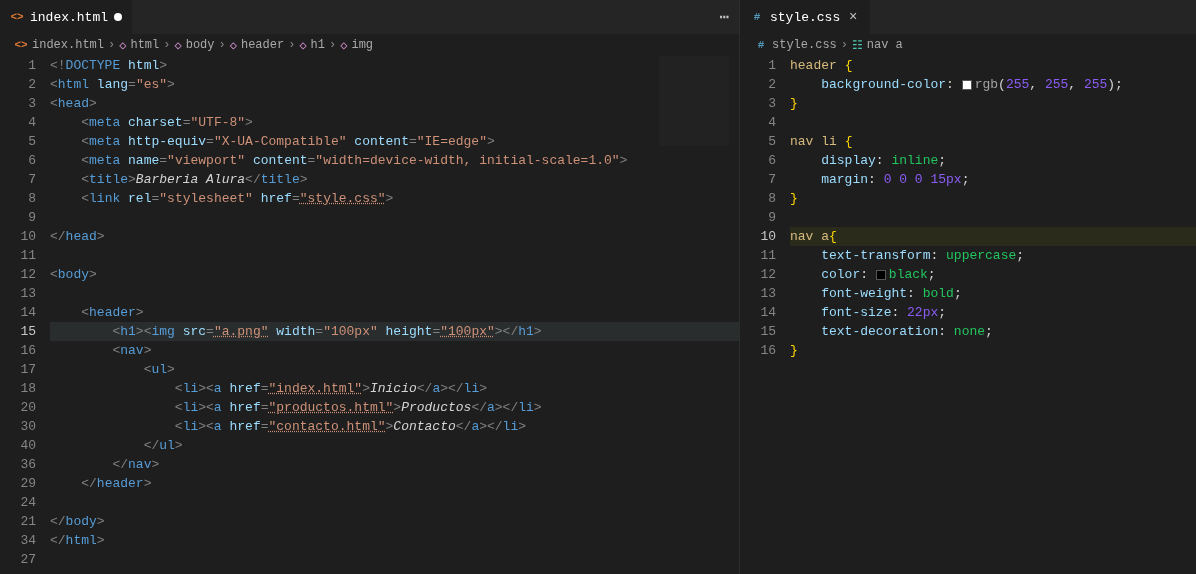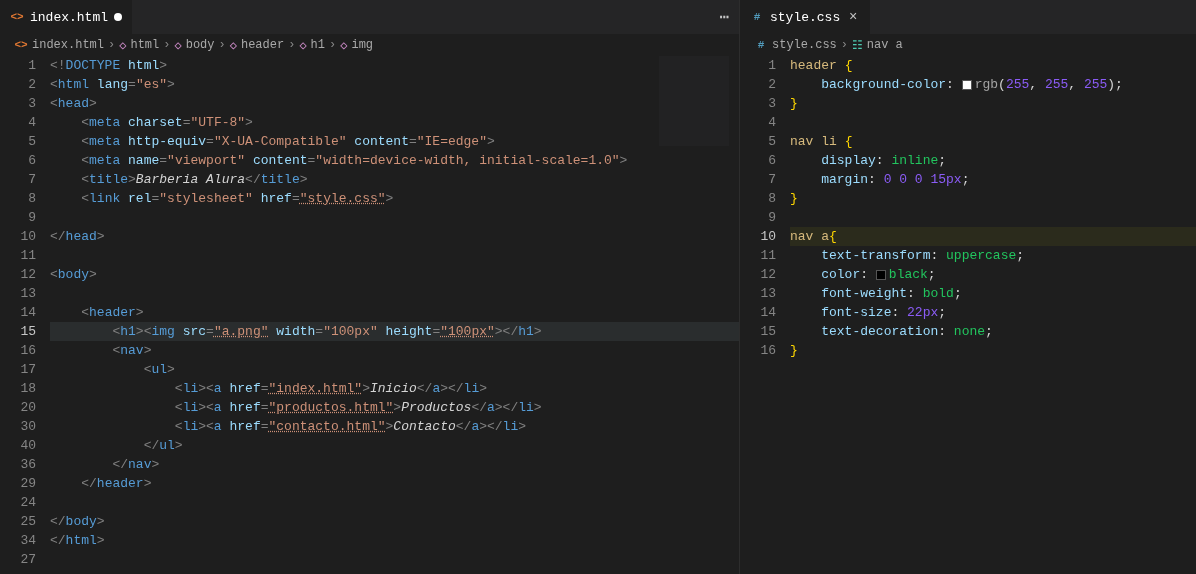--- a/index.html
+++ b/index.html
@@ -193,21 +193,21 @@
           <div class="active">15</div>
           <div>16</div>
           <div>17</div>
           <div>18</div>
           <div>20</div>
           <div>30</div>
           <div>40</div>
           <div>36</div>
           <div>29</div>
           <div>24</div>
-          <div>25</div>
+          <div>21</div>
           <div>34</div>
           <div>27</div>
         </div>
       <div class="code" id="code-left"><div class="line"><span class="t-tag">&lt;!</span><span class="t-name">DOCTYPE</span> <span class="t-attr">html</span><span class="t-tag">&gt;</span></div><div class="line"><span class="t-tag">&lt;</span><span class="t-name">html</span> <span class="t-attr">lang</span><span class="t-tag">=</span><span class="t-str">"es"</span><span class="t-tag">&gt;</span></div><div class="line"><span class="t-tag">&lt;</span><span class="t-name">head</span><span class="t-tag">&gt;</span></div><div class="line">    <span class="t-tag">&lt;</span><span class="t-name">meta</span> <span class="t-attr">charset</span><span class="t-tag">=</span><span class="t-str">"UTF-8"</span><span class="t-tag">&gt;</span></div><div class="line">    <span class="t-tag">&lt;</span><span class="t-name">meta</span> <span class="t-attr">http-equiv</span><span class="t-tag">=</span><span class="t-str">"X-UA-Compatible"</span> <span class="t-attr">content</span><span class="t-tag">=</span><span class="t-str">"IE=edge"</span><span class="t-tag">&gt;</span></div><div class="line">    <span class="t-tag">&lt;</span><span class="t-name">meta</span> <span class="t-attr">name</span><span class="t-tag">=</span><span class="t-str">"viewport"</span> <span class="t-attr">content</span><span class="t-tag">=</span><span class="t-str">"width=device-width, initial-scale=1.0"</span><span class="t-tag">&gt;</span></div><div class="line">    <span class="t-tag">&lt;</span><span class="t-name">title</span><span class="t-tag">&gt;</span><span class="t-txt">Barberia Alura</span><span class="t-tag">&lt;/</span><span class="t-name">title</span><span class="t-tag">&gt;</span></div><div class="line">    <span class="t-tag">&lt;</span><span class="t-name">link</span> <span class="t-attr">rel</span><span class="t-tag">=</span><span class="t-str">"stylesheet"</span> <span class="t-attr">href</span><span class="t-tag">=</span><span class="t-str u">"style.css"</span><span class="t-tag">&gt;</span></div><div class="line">&nbsp;</div><div class="line"><span class="t-tag">&lt;/</span><span class="t-name">head</span><span class="t-tag">&gt;</span></div><div class="line">&nbsp;</div><div class="line"><span class="t-tag">&lt;</span><span class="t-name">body</span><span class="t-tag">&gt;</span></div><div class="line">&nbsp;</div><div class="line">    <span class="t-tag">&lt;</span><span class="t-name">header</span><span class="t-tag">&gt;</span></div><div class="line hl">        <span class="t-tag">&lt;</span><span class="t-name">h1</span><span class="t-tag">&gt;&lt;</span><span class="t-name">img</span> <span class="t-attr">src</span><span class="t-tag">=</span><span class="t-str u">"a.png"</span> <span class="t-attr">width</span><span class="t-tag">=</span><span class="t-str">"100px"</span> <span class="t-attr">height</span><span class="t-tag">=</span><span class="t-str u">"100px"</span><span class="t-tag">&gt;&lt;/</span><span class="t-name">h1</span><span class="t-tag">&gt;</span></div><div class="line">        <span class="t-tag">&lt;</span><span class="t-name">nav</span><span class="t-tag">&gt;</span></div><div class="line">            <span class="t-tag">&lt;</span><span class="t-name">ul</span><span class="t-tag">&gt;</span></div><div class="line">                <span class="t-tag">&lt;</span><span class="t-name">li</span><span class="t-tag">&gt;&lt;</span><span class="t-name">a</span> <span class="t-attr">href</span><span class="t-tag">=</span><span class="t-str u">"index.html"</span><span class="t-tag">&gt;</span><span class="t-txt">Inicio</span><span class="t-tag">&lt;/</span><span class="t-name">a</span><span class="t-tag">&gt;&lt;/</span><span class="t-name">li</span><span class="t-tag">&gt;</span></div><div class="line">                <span class="t-tag">&lt;</span><span class="t-name">li</span><span class="t-tag">&gt;&lt;</span><span class="t-name">a</span> <span class="t-attr">href</span><span class="t-tag">=</span><span class="t-str u">"productos.html"</span><span class="t-tag">&gt;</span><span class="t-txt">Productos</span><span class="t-tag">&lt;/</span><span class="t-name">a</span><span class="t-tag">&gt;&lt;/</span><span class="t-name">li</span><span class="t-tag">&gt;</span></div><div class="line">                <span class="t-tag">&lt;</span><span class="t-name">li</span><span class="t-tag">&gt;&lt;</span><span class="t-name">a</span> <span class="t-attr">href</span><span class="t-tag">=</span><span class="t-str u">"contacto.html"</span><span class="t-tag">&gt;</span><span class="t-txt">Contacto</span><span class="t-tag">&lt;/</span><span class="t-name">a</span><span class="t-tag">&gt;&lt;/</span><span class="t-name">li</span><span class="t-tag">&gt;</span></div><div class="line">            <span class="t-tag">&lt;/</span><span class="t-name">ul</span><span class="t-tag">&gt;</span></div><div class="line">        <span class="t-tag">&lt;/</span><span class="t-name">nav</span><span class="t-tag">&gt;</span></div><div class="line">    <span class="t-tag">&lt;/</span><span class="t-name">header</span><span class="t-tag">&gt;</span></div><div class="line">&nbsp;</div><div class="line"><span class="t-tag">&lt;/</span><span class="t-name">body</span><span class="t-tag">&gt;</span></div><div class="line"><span class="t-tag">&lt;/</span><span class="t-name">html</span><span class="t-tag">&gt;</span></div><div class="line">&nbsp;</div></div>
     </div>
 
     <div class="minimap"></div>
   </div>
 
   <div class="pane pane-right">

